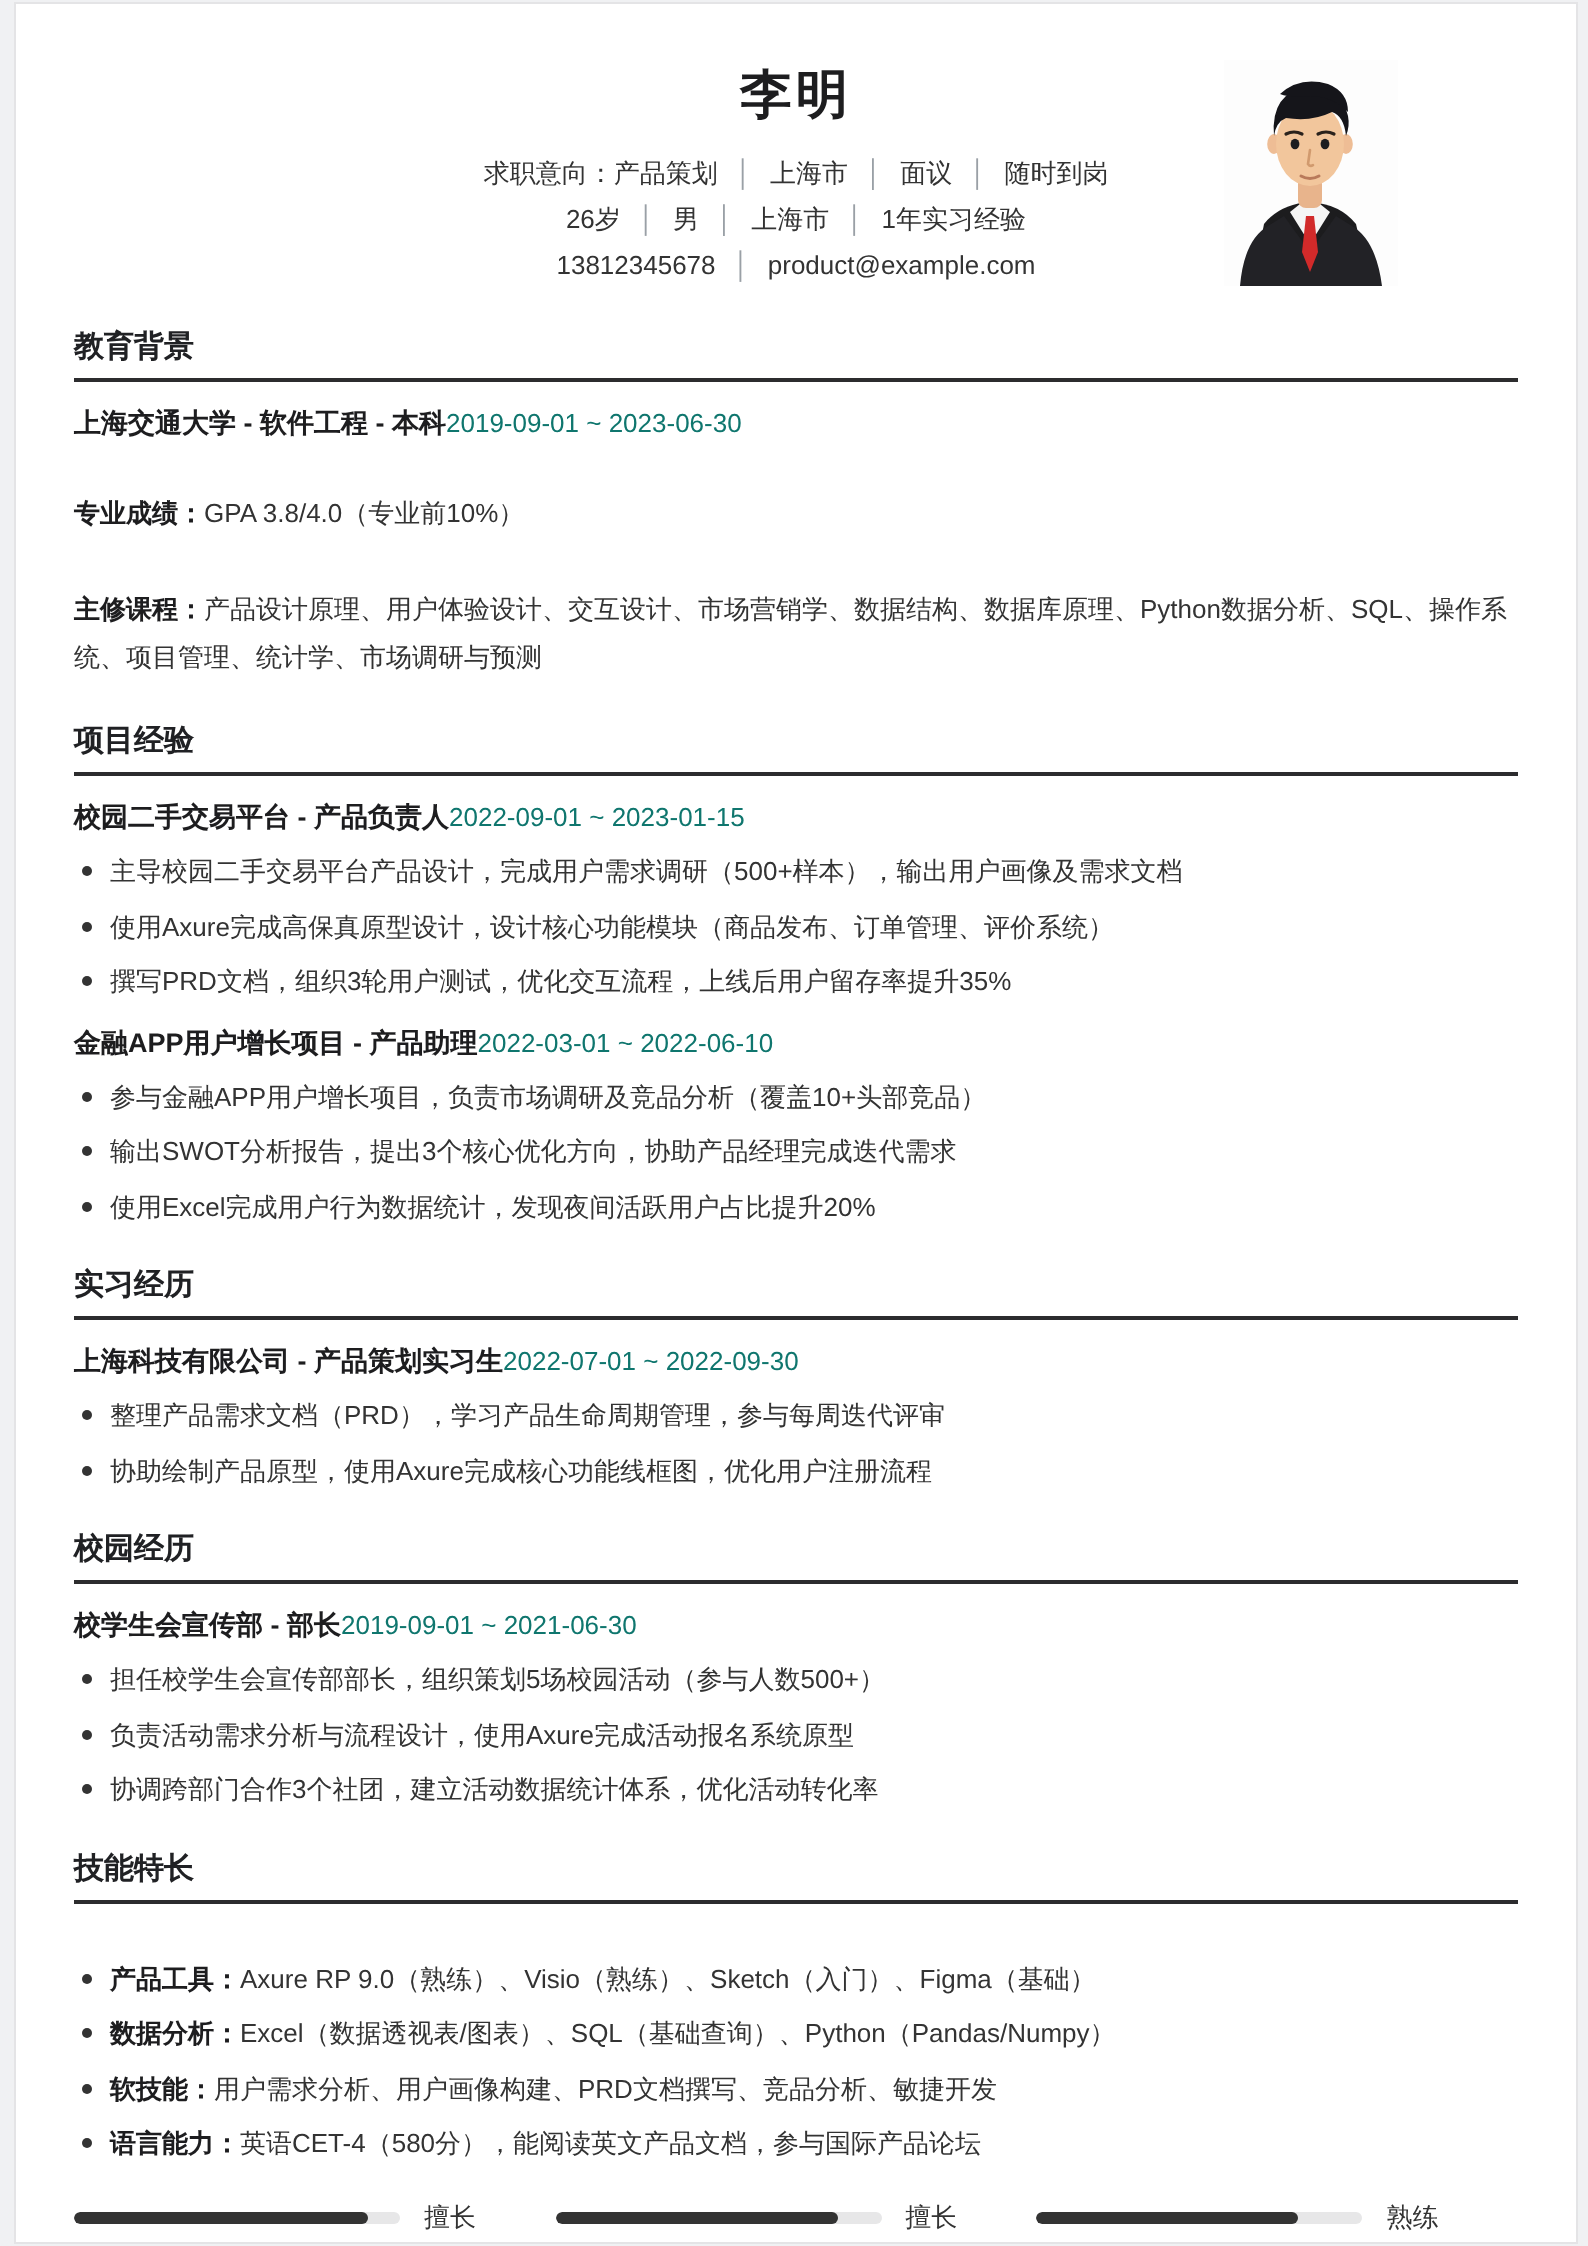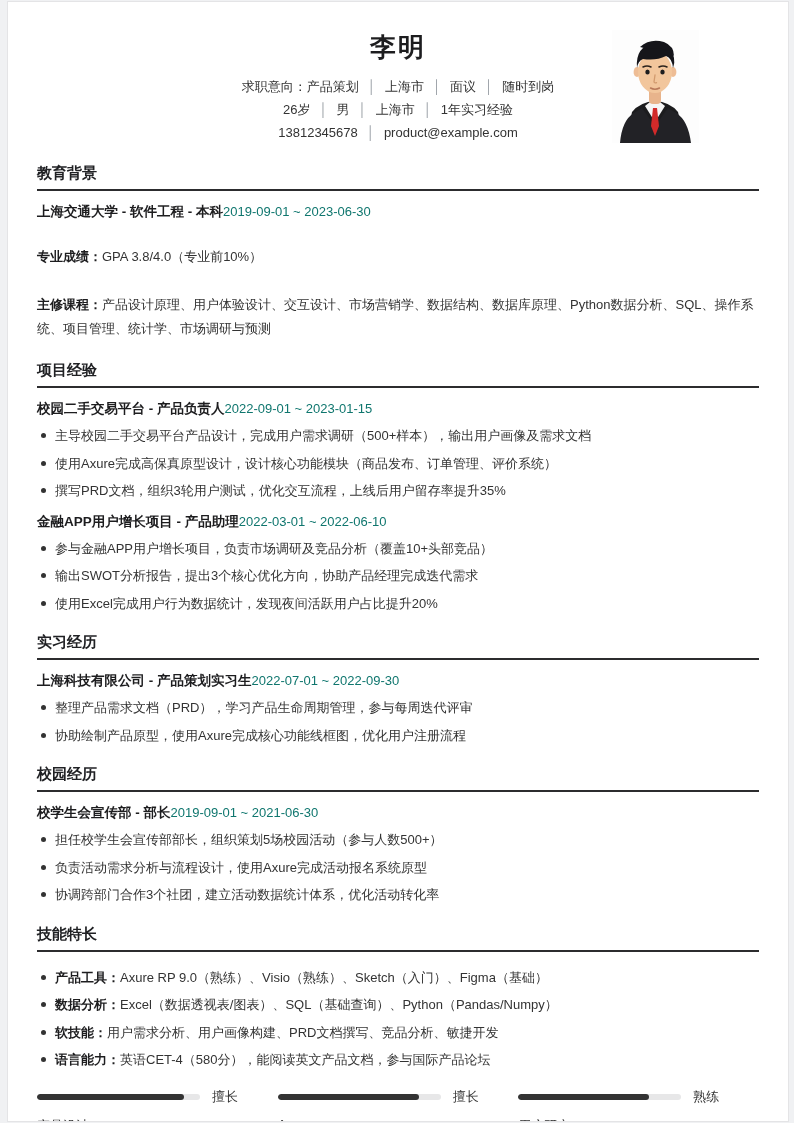--- a/index.html
+++ b/index.html
@@ -175,21 +175,21 @@
       <ul class="bullets">
         <li class="bullet">担任校学生会宣传部部长，组织策划5场校园活动（参与人数500+）</li>
         <li class="bullet">负责活动需求分析与流程设计，使用Axure完成活动报名系统原型</li>
         <li class="bullet">协调跨部门合作3个社团，建立活动数据统计体系，优化活动转化率</li>
       </ul>
     </div>
   </div>
 
   <div class="section">
     <div class="section-title">技能特长</div>
-    <ul class="bullets" style="margin-top:16px;">
+    <ul class="bullets" style="margin-top:28px;">
       <li class="bullet"><b>产品工具：</b><span>Axure RP 9.0（熟练）、Visio（熟练）、Sketch（入门）、Figma（基础）</span></li>
       <li class="bullet"><b>数据分析：</b><span>Excel（数据透视表/图表）、SQL（基础查询）、Python（Pandas/Numpy）</span></li>
       <li class="bullet"><b>软技能：</b><span>用户需求分析、用户画像构建、PRD文档撰写、竞品分析、敏捷开发</span></li>
       <li class="bullet"><b>语言能力：</b><span>英语CET-4（580分），能阅读英文产品文档，参与国际产品论坛</span></li>
     </ul>
 
     <div class="skill-bars">
       <div class="skill-col">
         <div class="bar-row">
           <div class="bar-track">

